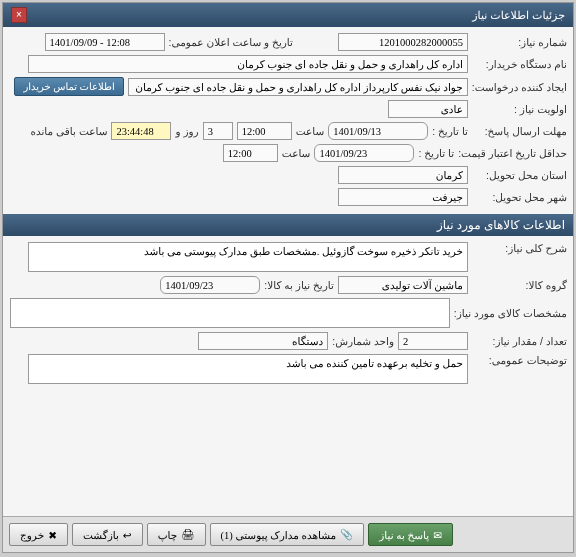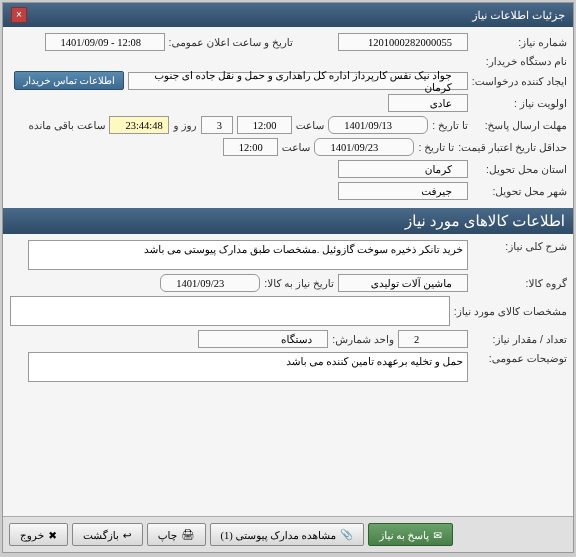--- a/index.html
+++ b/index.html
@@ -60,21 +60,21 @@
   text-align: right;
 }
 .label-inline {
   color: #333;
   font-size: 10.5px;
   white-space: nowrap;
 }
 input[type="text"], .readonly-field {
   border: 1px solid #999;
   background: #fff;
-  padding: 2px 15px;
+  padding: 2px 4px;
   font-family: Tahoma;
   font-size: 10.5px;
   height: 18px;
   direction: rtl;
 }
 .readonly-field {
   background: #fafafa;
   display: inline-flex;
   align-items: center;
 }
@@ -108,21 +108,21 @@
   padding: 3px 8px;
   font-family: Tahoma;
   font-size: 10px;
   cursor: pointer;
   border-radius: 2px;
 }
 .section-header {
   background: linear-gradient(to bottom, #4a6a8a, #2d4a66);
   color: #fff;
   padding: 4px 8px;
-  font-size: 15px;
+  font-size: 12px;
   margin: 8px -6px 6px -6px;
 }
 .footer {
   background: #e0e0e0;
   border-top: 1px solid #aaa;
   padding: 6px;
   display: flex;
   gap: 4px;
   justify-content: flex-end;
 }
@@ -157,20 +157,21 @@
 
     <div class="row">
       <span class="label">شماره نیاز:</span>
       <span class="readonly-field w-num">1201000282000055</span>
       <span class="label-inline">تاریخ و ساعت اعلان عمومی:</span>
       <span class="readonly-field w-date">1401/09/09 - 12:08</span>
     </div>
 
     <div class="row">
       <span class="label">نام دستگاه خریدار:</span>
+      <span class="readonly-field w-long">اداره کل راهداری و حمل و نقل جاده ای جنوب کرمان</span>
     </div>
 
     <div class="row">
       <span class="label">ایجاد کننده درخواست:</span>
       <span class="readonly-field" style="width:340px">جواد  نیک نفس کارپرداز اداره کل راهداری و حمل و نقل جاده ای جنوب کرمان</span>
       <button class="btn-contact">اطلاعات تماس خریدار</button>
     </div>
 
     <div class="row">
       <span class="label">اولویت نیاز :</span>

